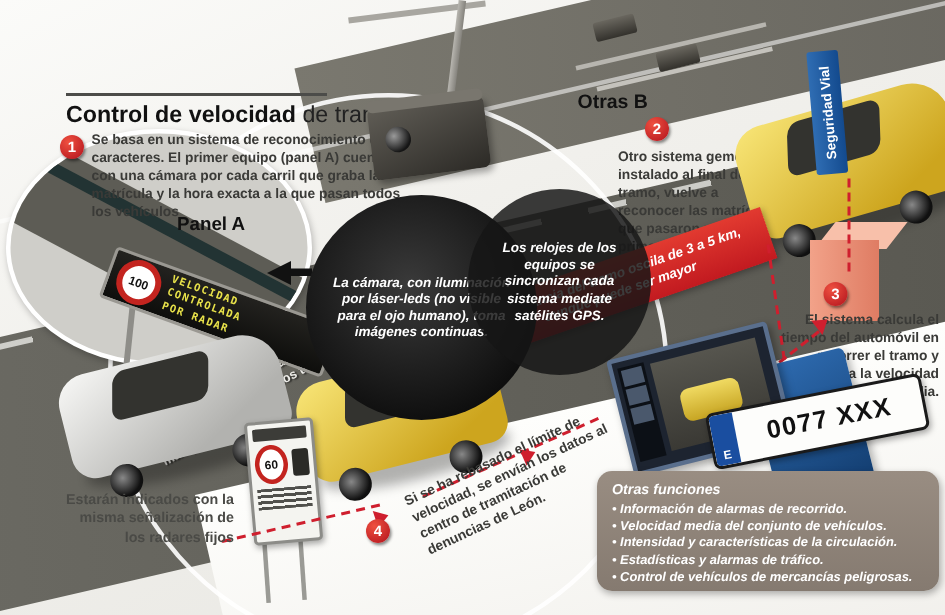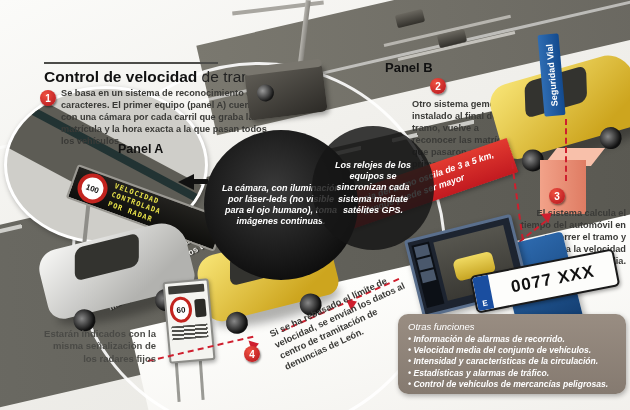--- a/index.html
+++ b/index.html
@@ -74,21 +74,21 @@
   .bluepanel{left:508px;top:238px;width:66px;height:92px;background:linear-gradient(160deg,#2f6db3,#123c6e);
     transform:rotate(-14deg);border-radius:4px;box-shadow:2px 3px 6px rgba(0,0,0,.3);}
   .plate{left:472px;top:262px;width:142px;height:34px;background:#fdfdfb;border:2px solid #1a1a1a;border-radius:5px;
     transform:rotate(-11deg);display:flex;align-items:center;box-shadow:1px 2px 4px rgba(0,0,0,.35);overflow:hidden;}
   .plate-band{width:16px;height:100%;background:#1a4ea0;color:#fff;font-size:8px;font-weight:bold;
     display:flex;align-items:flex-end;justify-content:center;padding-bottom:2px;box-sizing:border-box;}
   .plate-num{flex:1;text-align:center;font-weight:bold;font-size:17px;letter-spacing:1px;color:#111;}
   
   .otras{left:398px;top:314px;width:228px;height:80px;background:linear-gradient(#998d82,#857a70);border-radius:10px;
     color:#fff;font-style:italic;padding:7px 10px;box-sizing:border-box;box-shadow:1px 2px 5px rgba(0,0,0,.3);}
-  .otras-title{font-weight:normal;font-size:9.5px;margin-bottom:2px;}
+  .otras-title{font-weight:bold;font-size:9.5px;margin-bottom:2px;}
   .otras-item{font-weight:bold;font-size:8.6px;line-height:1.3;}
   
   .badge{left:541px;top:34px;width:21px;height:82px;background:linear-gradient(90deg,#2f6db3,#134a8e);
     border-radius:2px;transform:rotate(-5deg);display:flex;align-items:center;justify-content:center;}
   .badge span{writing-mode:vertical-rl;transform:rotate(180deg);color:#fff;font-weight:bold;font-size:9px;white-space:nowrap;}
   
   .car{position:absolute;}
   .car-shadow{position:absolute;left:4%;top:68%;width:95%;height:30%;background:rgba(0,0,0,.3);border-radius:50%;filter:blur(4px);}
   .car-body{position:absolute;left:0;top:10%;width:100%;height:74%;border-radius:20px 26px 14px 16px;}
   .car-glass{position:absolute;left:24%;top:14%;width:44%;height:34%;background:#33332f;border-radius:8px;transform:skewX(-14deg);}
@@ -153,21 +153,21 @@
   <div class="abs cam-pole"></div>
   <div class="abs cam-body">
     <div class="cam-hood"></div>
     <div class="cam-lens"></div>
   </div>
 
   <div class="abs gantryB-bar"></div>
   <div class="abs gantryB-bar2"></div>
   <div class="abs gantryB-cam" style="left:396px;top:12px;"></div>
   <div class="abs gantryB-cam" style="left:438px;top:32px;"></div>
-  <div class="abs panel-label" style="left:385px;top:60px;font-size:13px;">Panel B</div>
+  <div class="abs panel-label" style="left:385px;top:60px;font-size:13px;">Otras B</div>
 
   <div class="abs num" style="left:430px;top:78px;">2</div>
   <div class="abs blocktxt" style="left:412px;top:99px;width:112px;">Otro sistema gemelo, instalado al final del tramo, vuelve a reconocer las matrículas que pasaron por el primer punto.</div>
 
   <div class="car silver" style="left:42px;top:226px;width:150px;height:94px;transform:rotate(-14deg);">
     <div class="car-shadow"></div>
     <div class="car-body"></div>
     <div class="car-glass"></div>
     <div class="wheel" style="left:14%;bottom:-2px;"></div>
     <div class="wheel" style="left:70%;bottom:-2px;"></div>

